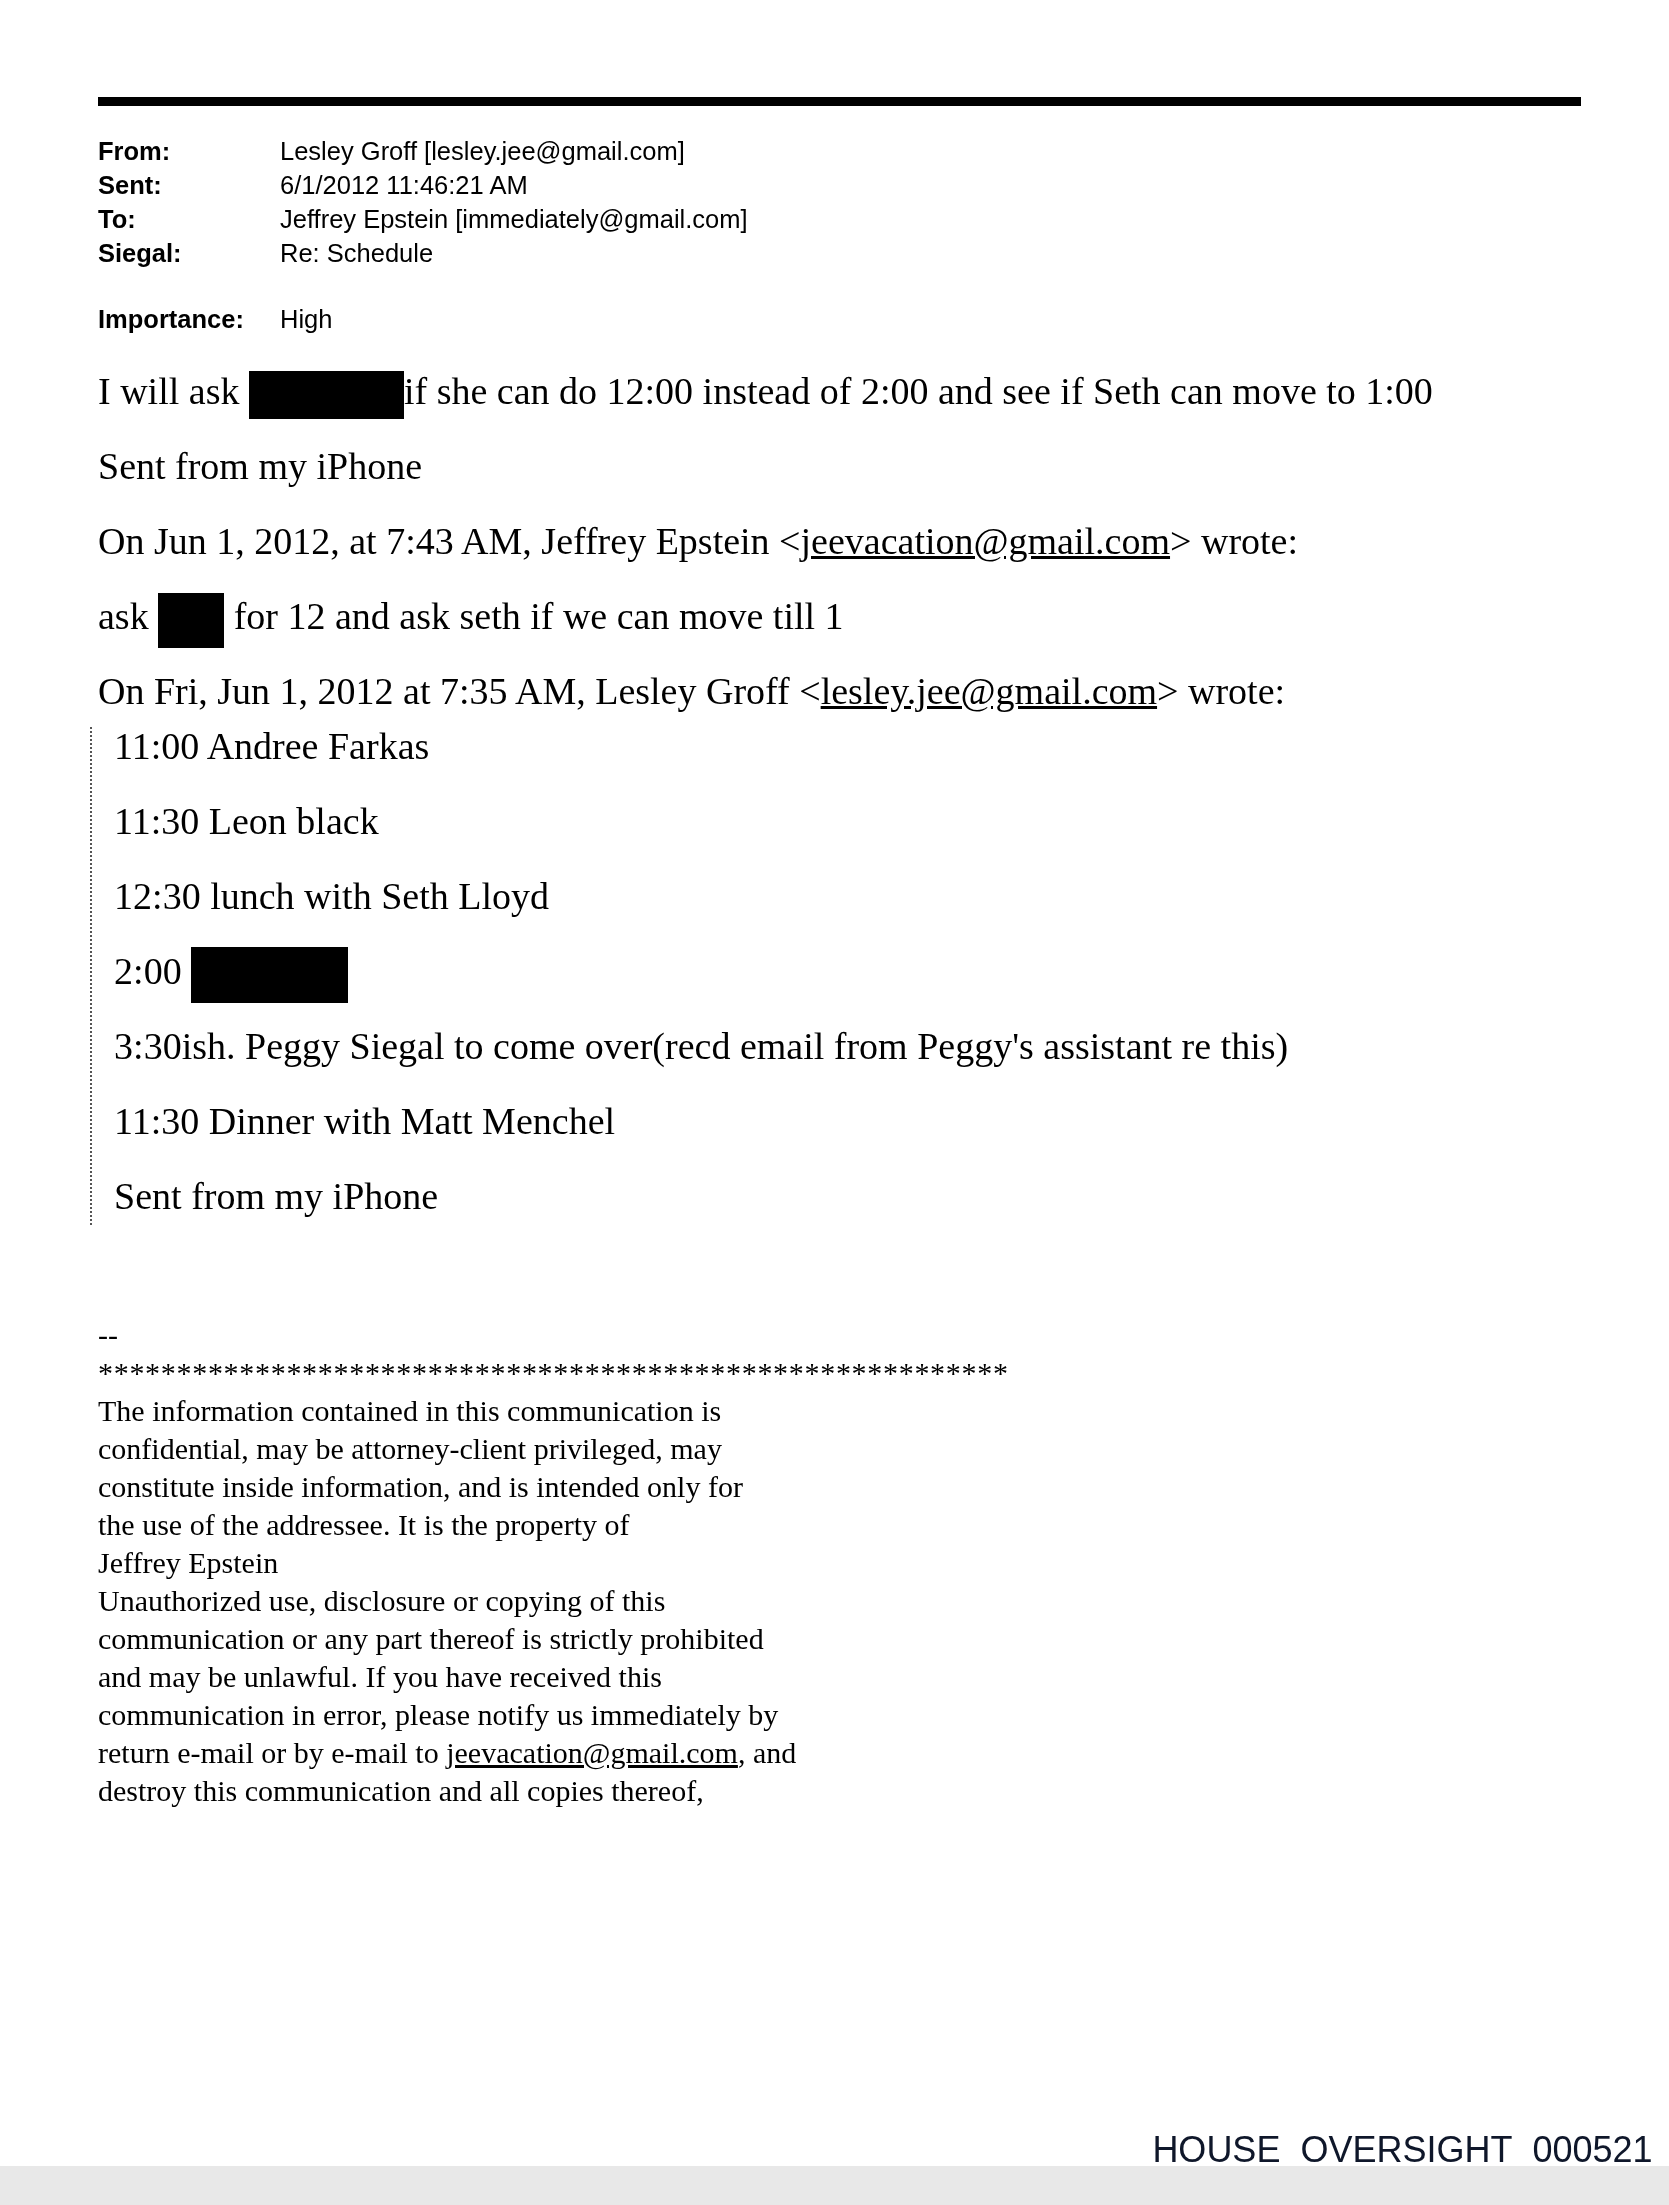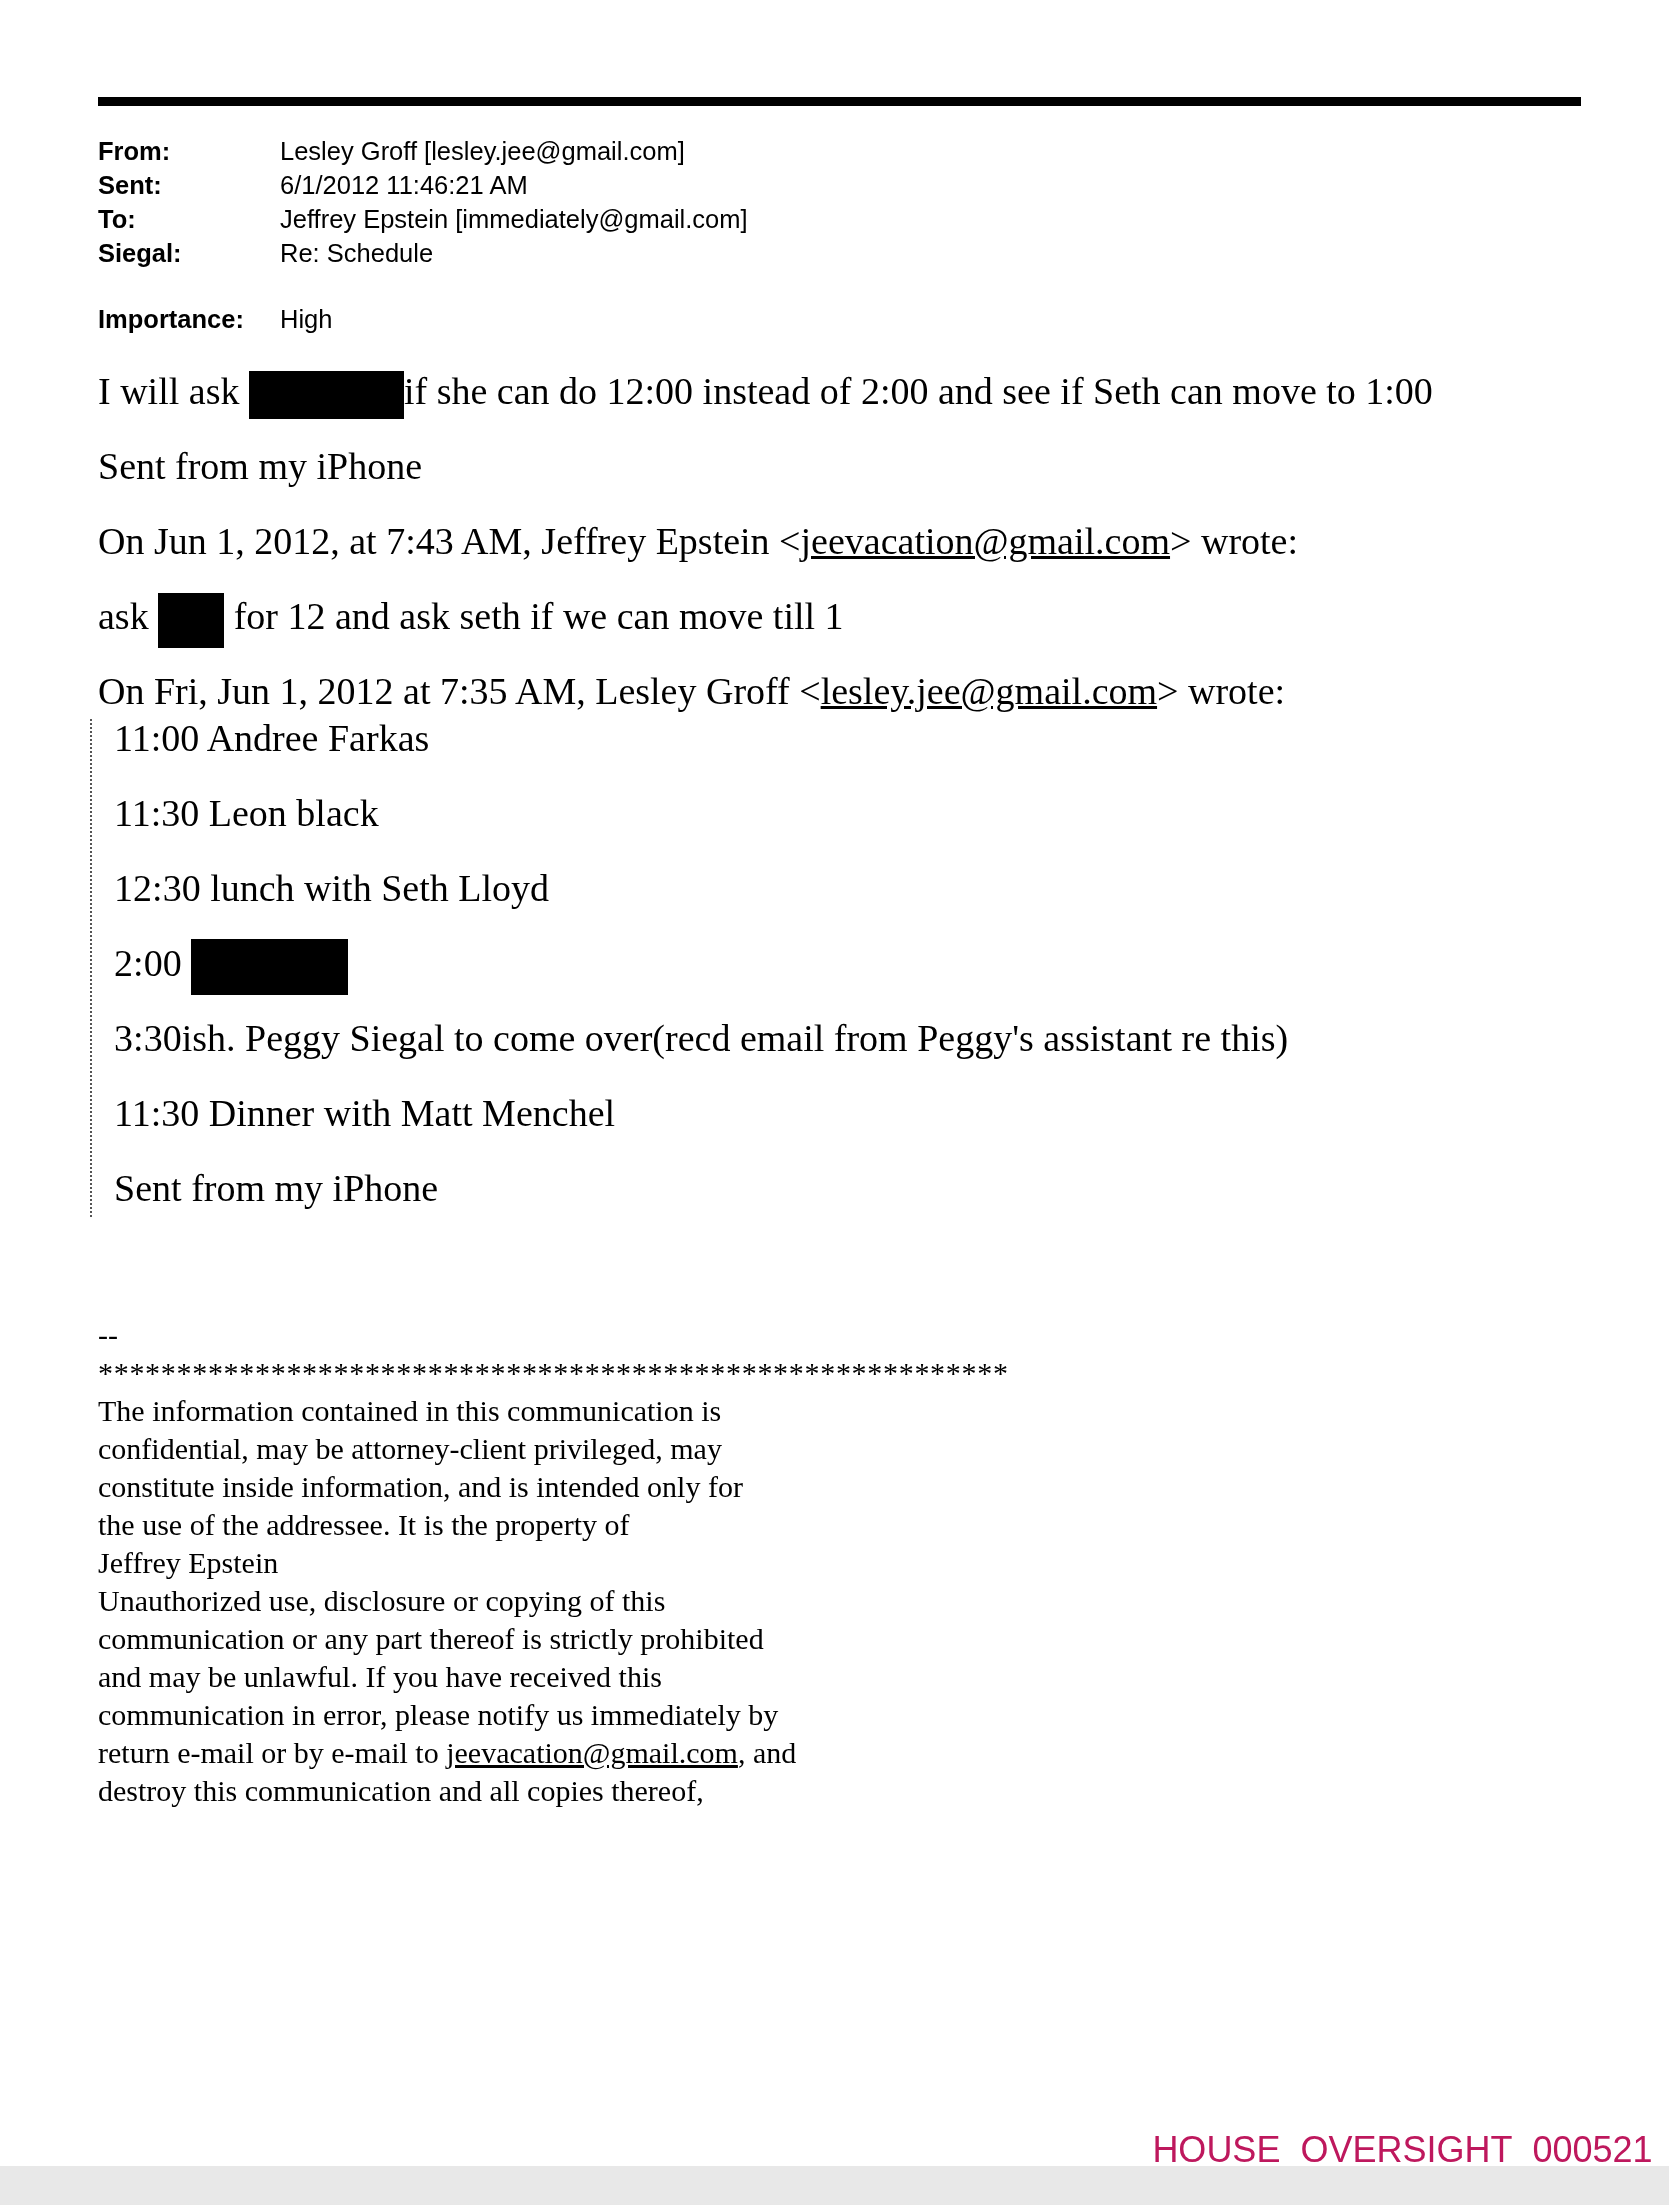--- a/index.html
+++ b/index.html
@@ -40,21 +40,21 @@
     left:98px; top:372px;
     width:1532px;
     font-size:38px;
     line-height:39px;
     white-space:nowrap;
   }
   .email-body p { margin:36px 0 0 0; }
   .email-body p:first-child { margin-top:0; }
 
   .quoted-block {
-    margin-top:8px;
+    margin-top:16px;
     margin-left:-7.9px;
     border-left:2.6px dotted #555555;
     padding:0 0 9.2px 22px;
   }
   .quoted-block p:first-child { margin-top:0; }
 
   .redaction {
     display:inline-block;
     background:#000000;
     vertical-align:middle;
@@ -73,21 +73,21 @@
   }
   .signature-footer p { margin:0; }
   .signature-footer p.asterisk-line { letter-spacing:0.7px; }
 
   
   .bates-stamp {
     position:absolute;
     top:2129px; right:16.4px;
     font-family:"Liberation Sans","DejaVu Sans",sans-serif;
     font-size:36px;
-    color:#be185d;
+    color:#0f172a;
   }
 </style>
 </head>
 <body>
 
 <div class="page">
 
   <div class="top-rule"></div>
 
   <div class="email-header">

